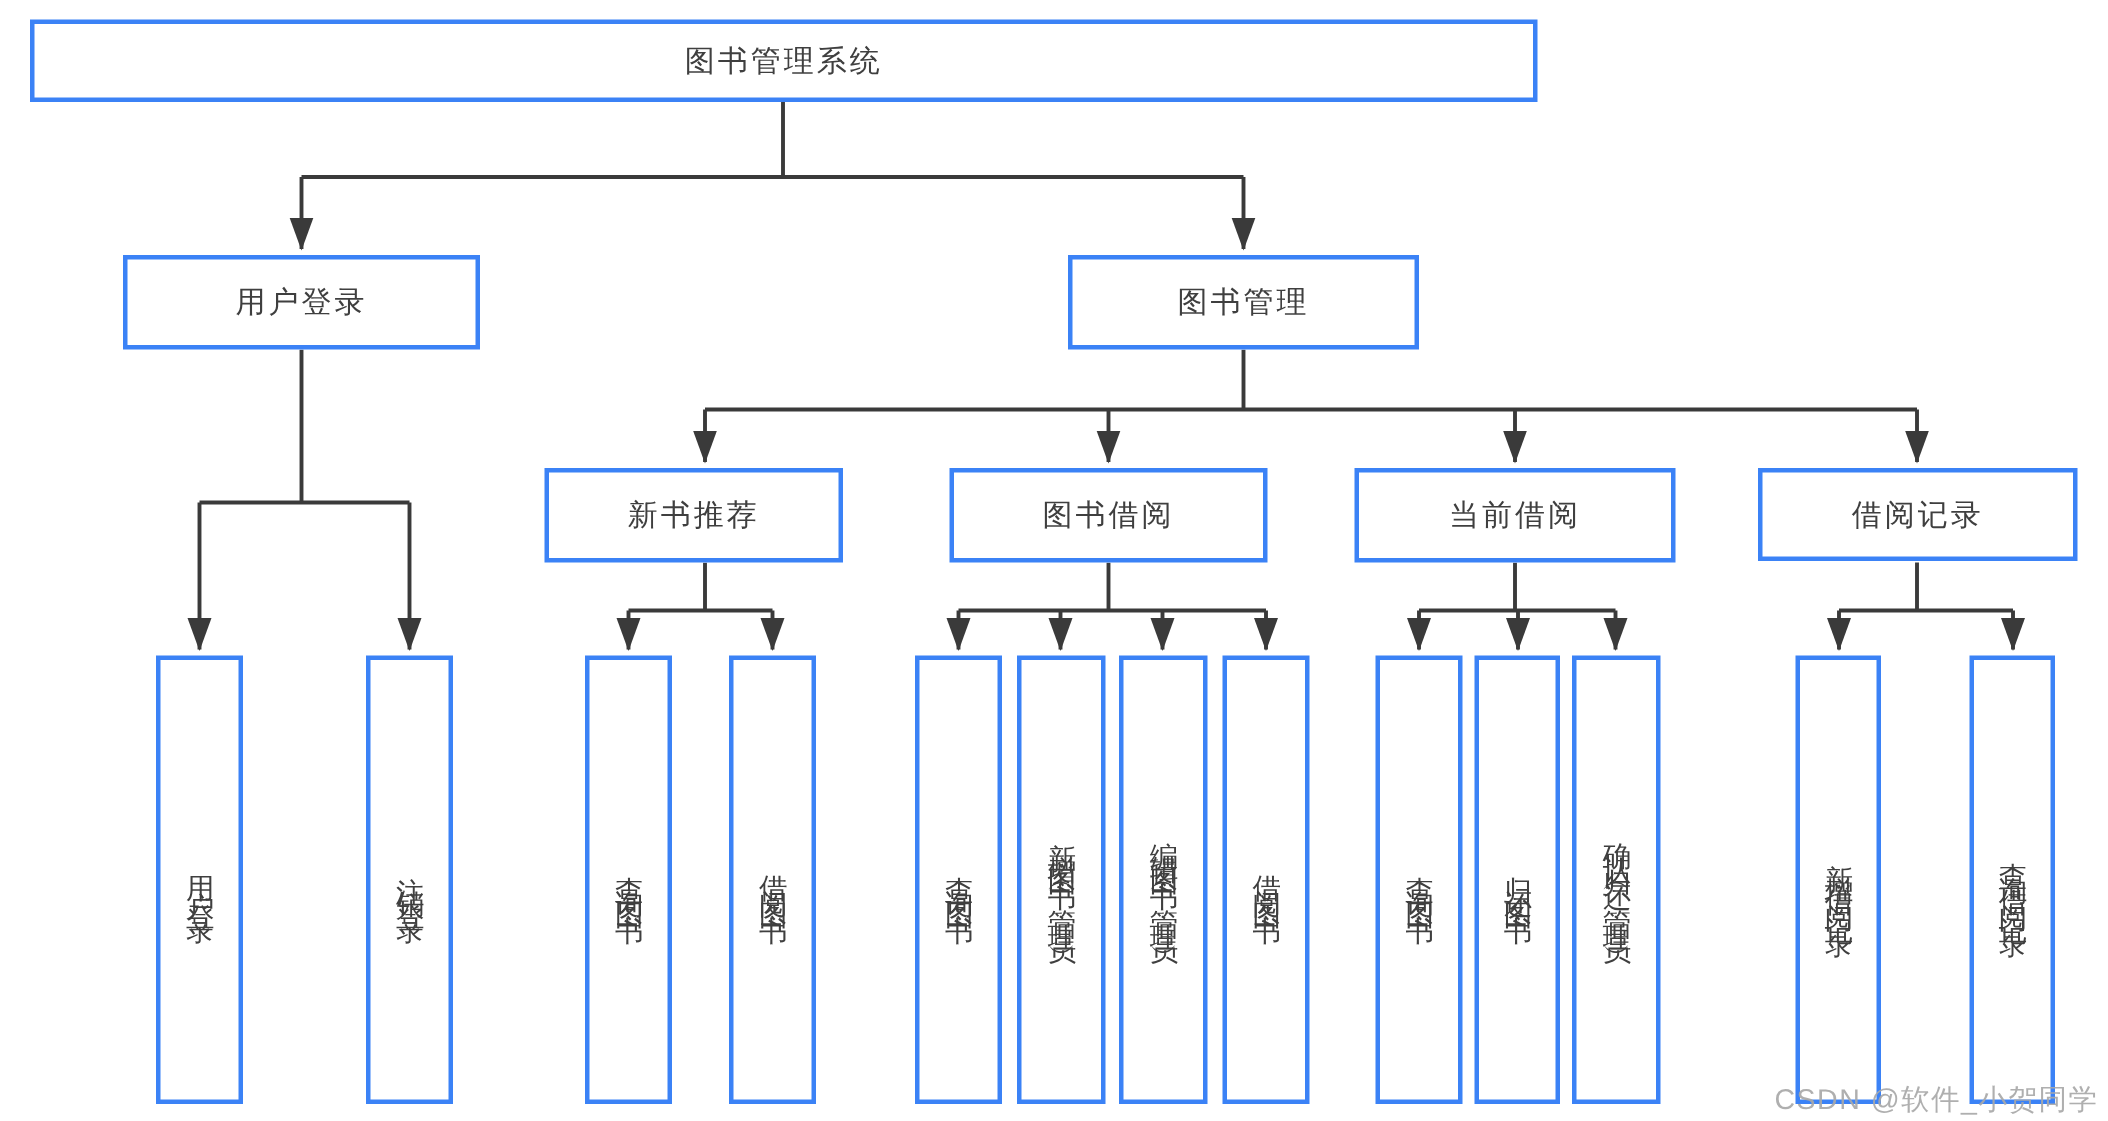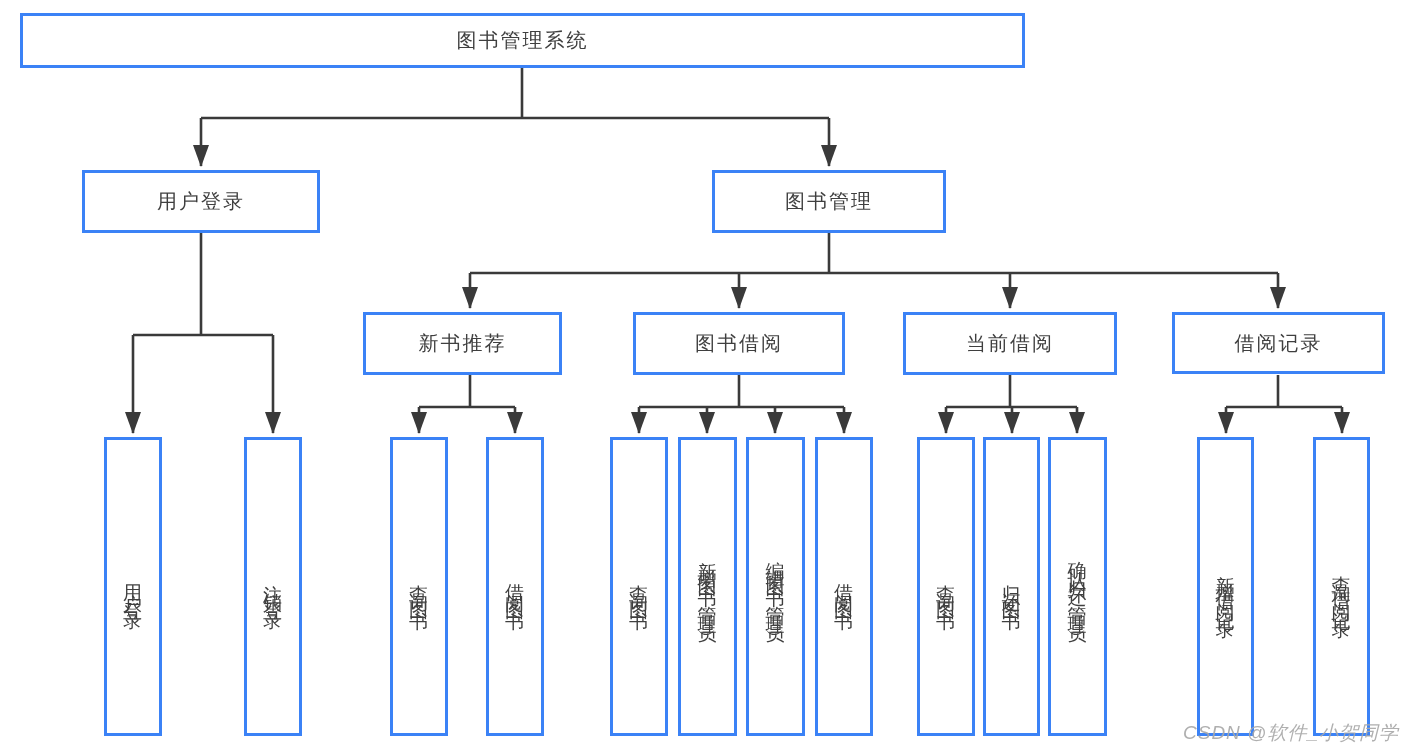--- a/index.html
+++ b/index.html
@@ -35,21 +35,20 @@
     line-height:1;
   }
   #watermark{
     position:absolute;
     left:1183px;top:720px;
     z-index:3;
     font-size:19px;
     letter-spacing:1px;
     color:rgba(168,168,168,0.92);
     white-space:nowrap;
-    font-style:italic;
   }
 </style>
 </head>
 <body>
 
 <div id="stage">
 
   <svg id="wires" width="1405" height="747" viewBox="0 0 1405 747">
     <defs>
       <marker id="ah" markerUnits="userSpaceOnUse" markerWidth="24" markerHeight="18" refX="21" refY="8" orient="auto">

